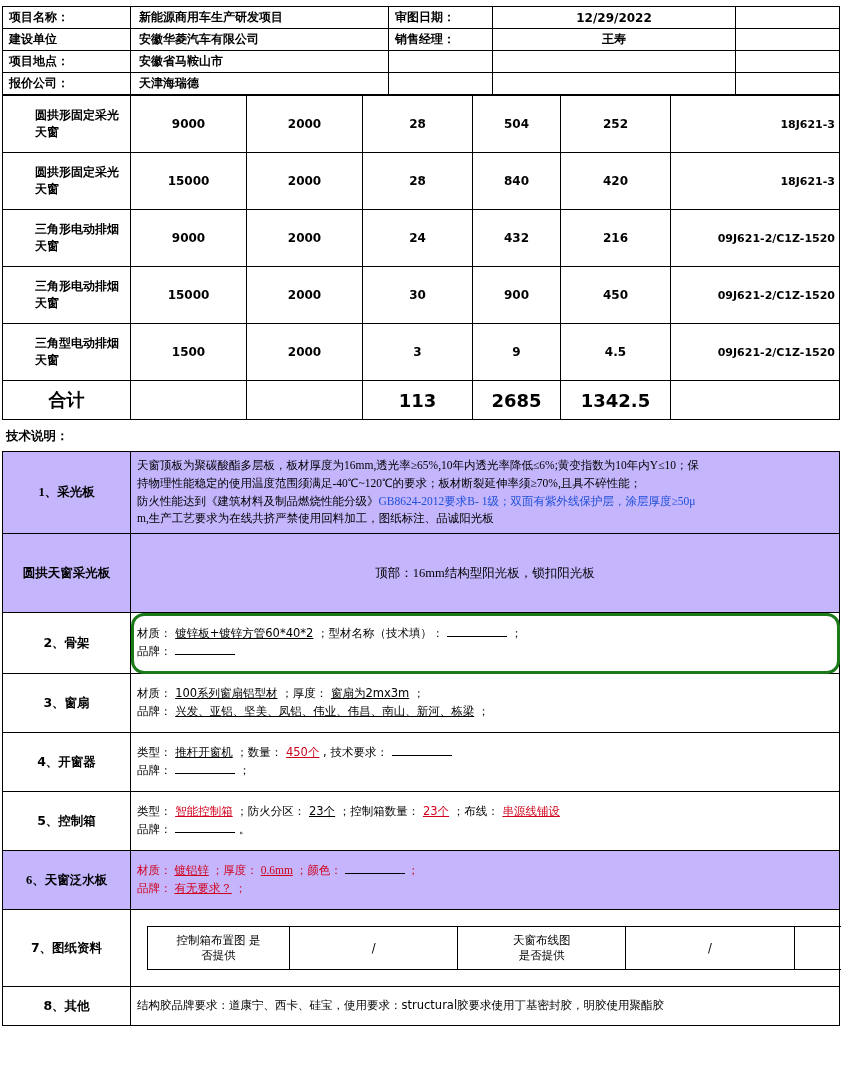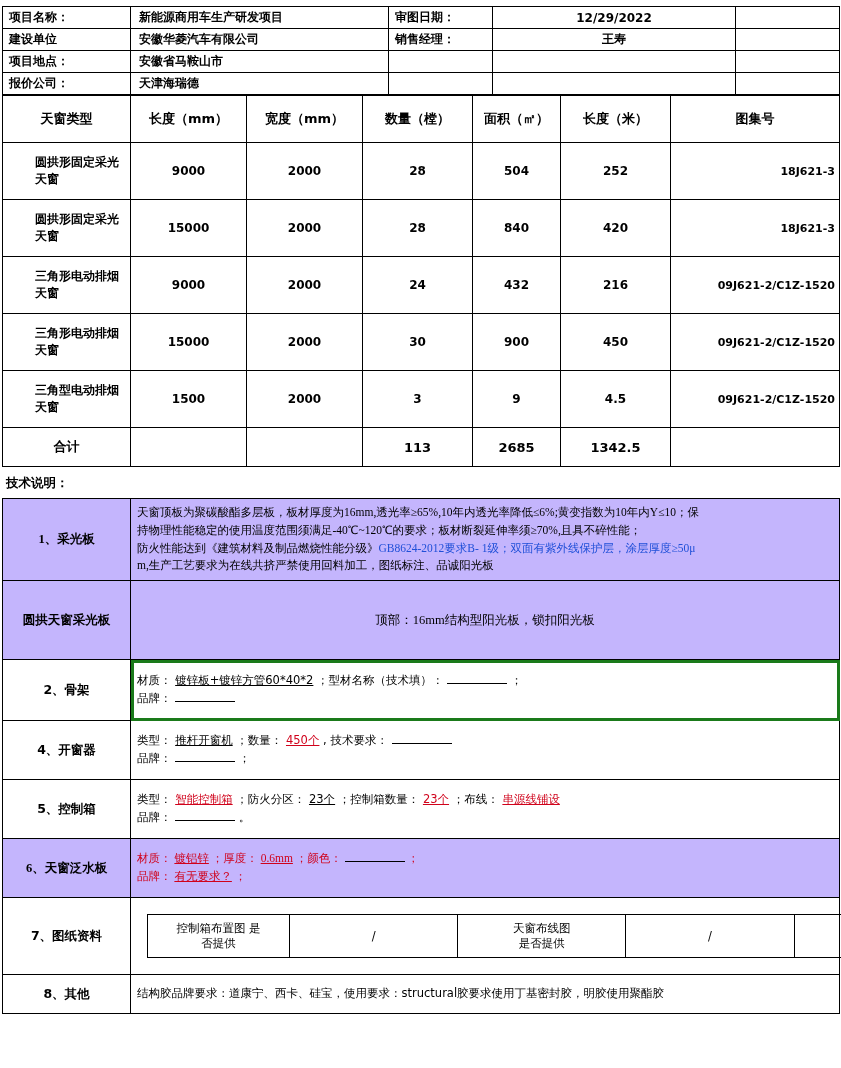--- a/index.html
+++ b/index.html
@@ -14,31 +14,31 @@
   .sheet{width:841px;box-sizing:border-box;padding:6px 2px 2px 2px;}
   table{border-collapse:collapse;width:837px;table-layout:fixed;}
   td{border:1px solid #000;padding:2px 4px;vertical-align:middle;}
   .hdrlabel{font-weight:bold;font-size:12px;padding-left:6px;}
   .hdrval{font-weight:bold;font-size:12px;padding-left:8px;}
   .hdrvalc{font-weight:bold;font-size:12px;text-align:center;}
   .tblhead td{font-weight:bold;font-size:13px;text-align:center;height:42px;}
   .rowcell{height:52px;font-size:12px;font-weight:bold;text-align:center;}
   .typecell{font-size:12px;font-weight:bold;text-align:left;padding-left:32px;}
   .atlas{font-size:11px;font-weight:bold;text-align:right;padding-left:6px;}
-  .total td{height:34px;font-size:13px;font-weight:bold;text-align:center;}
+  .total td{height:34px;font-size:18px;font-weight:bold;text-align:center;}
   .note{font-weight:bold;font-size:12.5px;padding:8px 0 6px 4px;}
   .spec table{width:837px;}
   .spec td{vertical-align:middle;}
   .lbl{width:128px;font-weight:bold;font-size:12.5px;text-align:center;}
   .yellow{background:#c4b5fd;font-family:Liberation Serif, serif;}
   .content{font-size:11.5px;line-height:1.55;padding:5px 6px;}
   .content .u{text-decoration:underline;}
   .red{color:#d0021b;margin-top:44px;}
   .blue{color:#1f4fd8;margin-top:26px;}
-  .green-outline{outline:3px solid #1a7a1a;outline-offset:-3px;}
+  .green-outline{outline:3px solid #1a7a1a;outline-offset:-3px;border-radius:13px;}
   .ctr{text-align:center;}
   .subtbl{width:100%;border-collapse:collapse;}
   .subtbl td{border:1px solid #000;text-align:center;font-size:11.5px;padding:6px 2px;}
   .sp{display:inline-block;min-width:60px;border-bottom:1px solid #000;}
   .last td{height:28px;}
 </style>
 </head>
 <body>
 
 <div class="sheet">
@@ -87,29 +87,20 @@
     <colgroup>
       <col style="width:128px">
         <col style="width:116px">
         <col style="width:116px">
       <col style="width:110px">
         <col style="width:88px">
         <col style="width:110px">
         <col style="width:169px">
     </colgroup>
     <tbody>
-        <tr class="tblhead">
-      <td>天窗类型</td>
-      <td>长度（mm）</td>
-      <td>宽度（mm）</td>
-      <td>数量（樘）</td>
-      <td>面积（㎡）</td>
-      <td>长度（米）</td>
-      <td>图集号</td>
-    </tr>
     <tr>
       <td class="rowcell typecell">圆拱形固定采光天窗</td>
       <td class="rowcell">9000</td>
       <td class="rowcell">2000</td>
       <td class="rowcell">28</td>
       <td class="rowcell">504</td>
       <td class="rowcell">252</td>
       <td class="atlas">18J621-3</td>
     </tr>
     <tr>
@@ -195,20 +186,37 @@
           <span class="sp"></span>
           <span>；</span>
         </div>
         <div>
           <span>品牌：</span>
           <span class="sp"></span>
         </div>
       </td>
     </tr>
 
+    <tr>
+      <td class="lbl" style="height:54px">3、窗扇</td>
+      <td class="content">
+        <div>
+          <span>材质：</span>
+          <span class="u">100系列窗扇铝型材</span>
+          <span>；厚度：</span>
+          <span class="u">窗扇为2mx3m</span>
+          <span>；</span>
+        </div>
+        <div>
+          <span>品牌：</span>
+          <span class="u">兴发、亚铝、坚美、凤铝、伟业、伟昌、南山、新河、栋梁</span>
+          <span>；</span>
+        </div>
+      </td>
+    </tr>
 
     <tr>
       <td class="lbl" style="height:54px">4、开窗器</td>
       <td class="content">
         <div>
           <span>类型：</span>
           <span class="u">推杆开窗机</span>
           <span>；数量：</span>
           <span class="u red">450个</span>
           <span>, 技术要求：</span>

